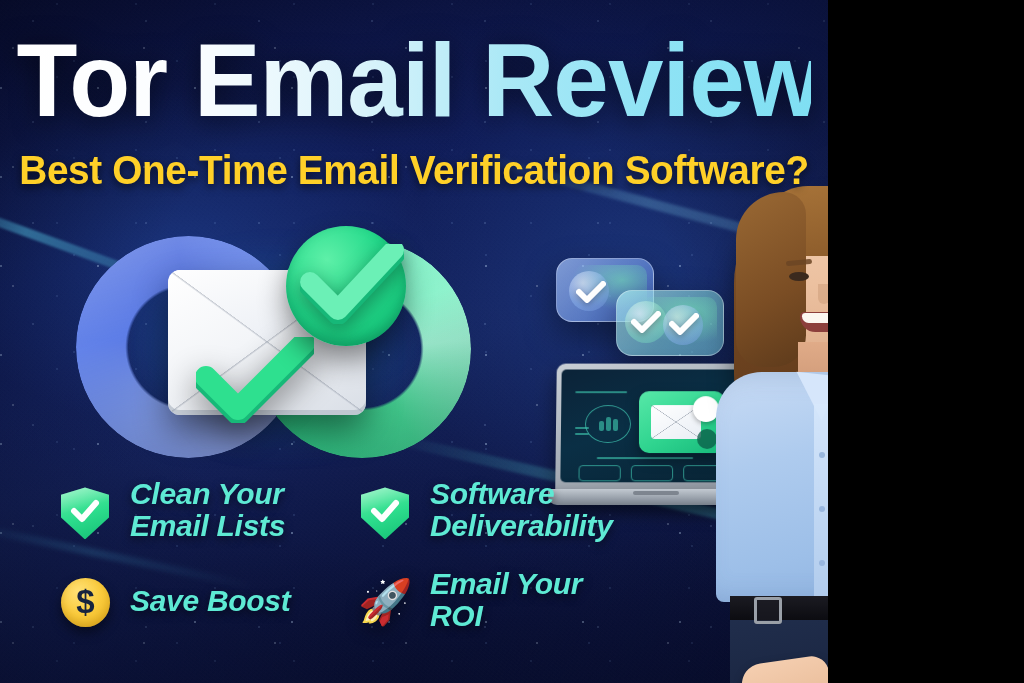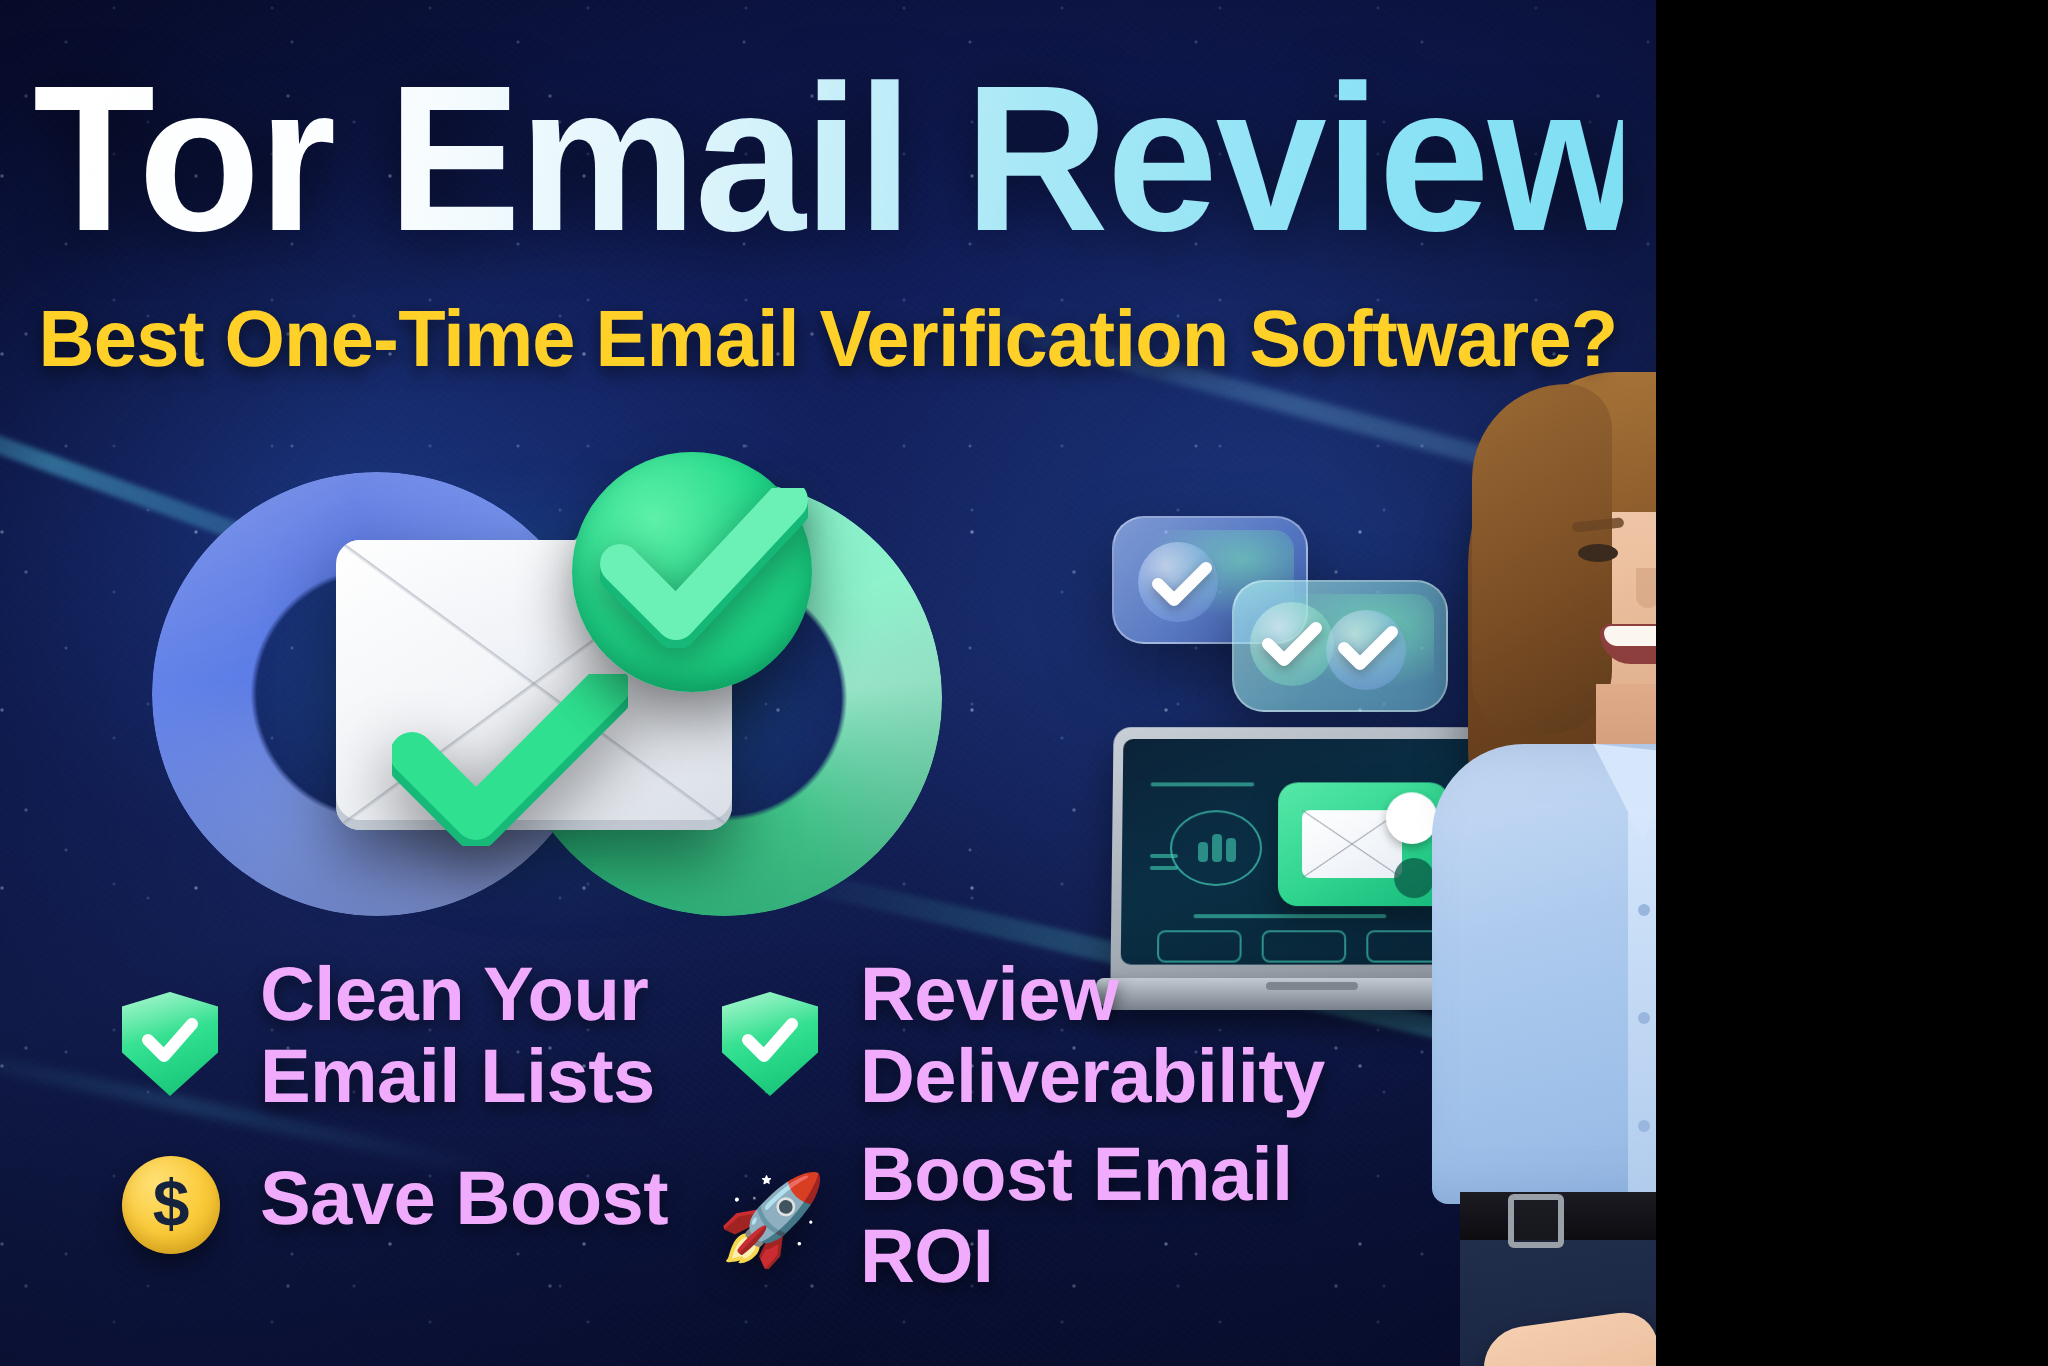--- a/index.html
+++ b/index.html
@@ -566,27 +566,28 @@
   .rocket {
     position: absolute;
     left: 0; top: 4px;
     width: 56px; height: 54px;
     font-size: 44px;
     line-height: 54px;
     text-align: center;
     filter: drop-shadow(0 5px 9px rgba(0,0,0,.45));
   }
   .feat-label {
-    color: #f0abfc;
-    font-size: 38px;
+    color: #5eead4;
+    font-size: 30px;
     line-height: 1.08;
     font-weight: 700;
     letter-spacing: -0.3px;
     text-shadow: 0 3px 8px rgba(0,0,0,.55);
     white-space: pre-line;
+    font-style: italic;
   }
 </style>
 </head>
 <body>
 
 <div class="banner">
 
   <div class="bg-base"></div>
   <div class="bg-stars"></div>
   <div class="bg-noise"></div>
@@ -714,34 +715,34 @@
     </div>
 
     <div class="feat feat-2">
       <div class="feat-icon">
         <div class="shield"></div>
         <div class="shield-hl"></div>
         <svg class="shield-chk" viewBox="0 0 30 24">
           <path d="M4 12 L12 20 L26 4" fill="none" stroke="#ffffff" stroke-width="6" stroke-linecap="round" stroke-linejoin="round"></path>
         </svg>
       </div>
-      <div class="feat-label">Review
+      <div class="feat-label">Software
 Deliverability</div>
     </div>
 
     <div class="feat feat-3">
       <div class="feat-icon">
         <div class="coin">$</div>
       </div>
       <div class="feat-label">Save Boost</div>
     </div>
 
     <div class="feat feat-4">
       <div class="feat-icon">
         <div class="rocket">🚀</div>
       </div>
-      <div class="feat-label">Boost Email
+      <div class="feat-label">Email Your
 ROI</div>
     </div>
 
   </div>
 
 </div>
 
 </body></html>

